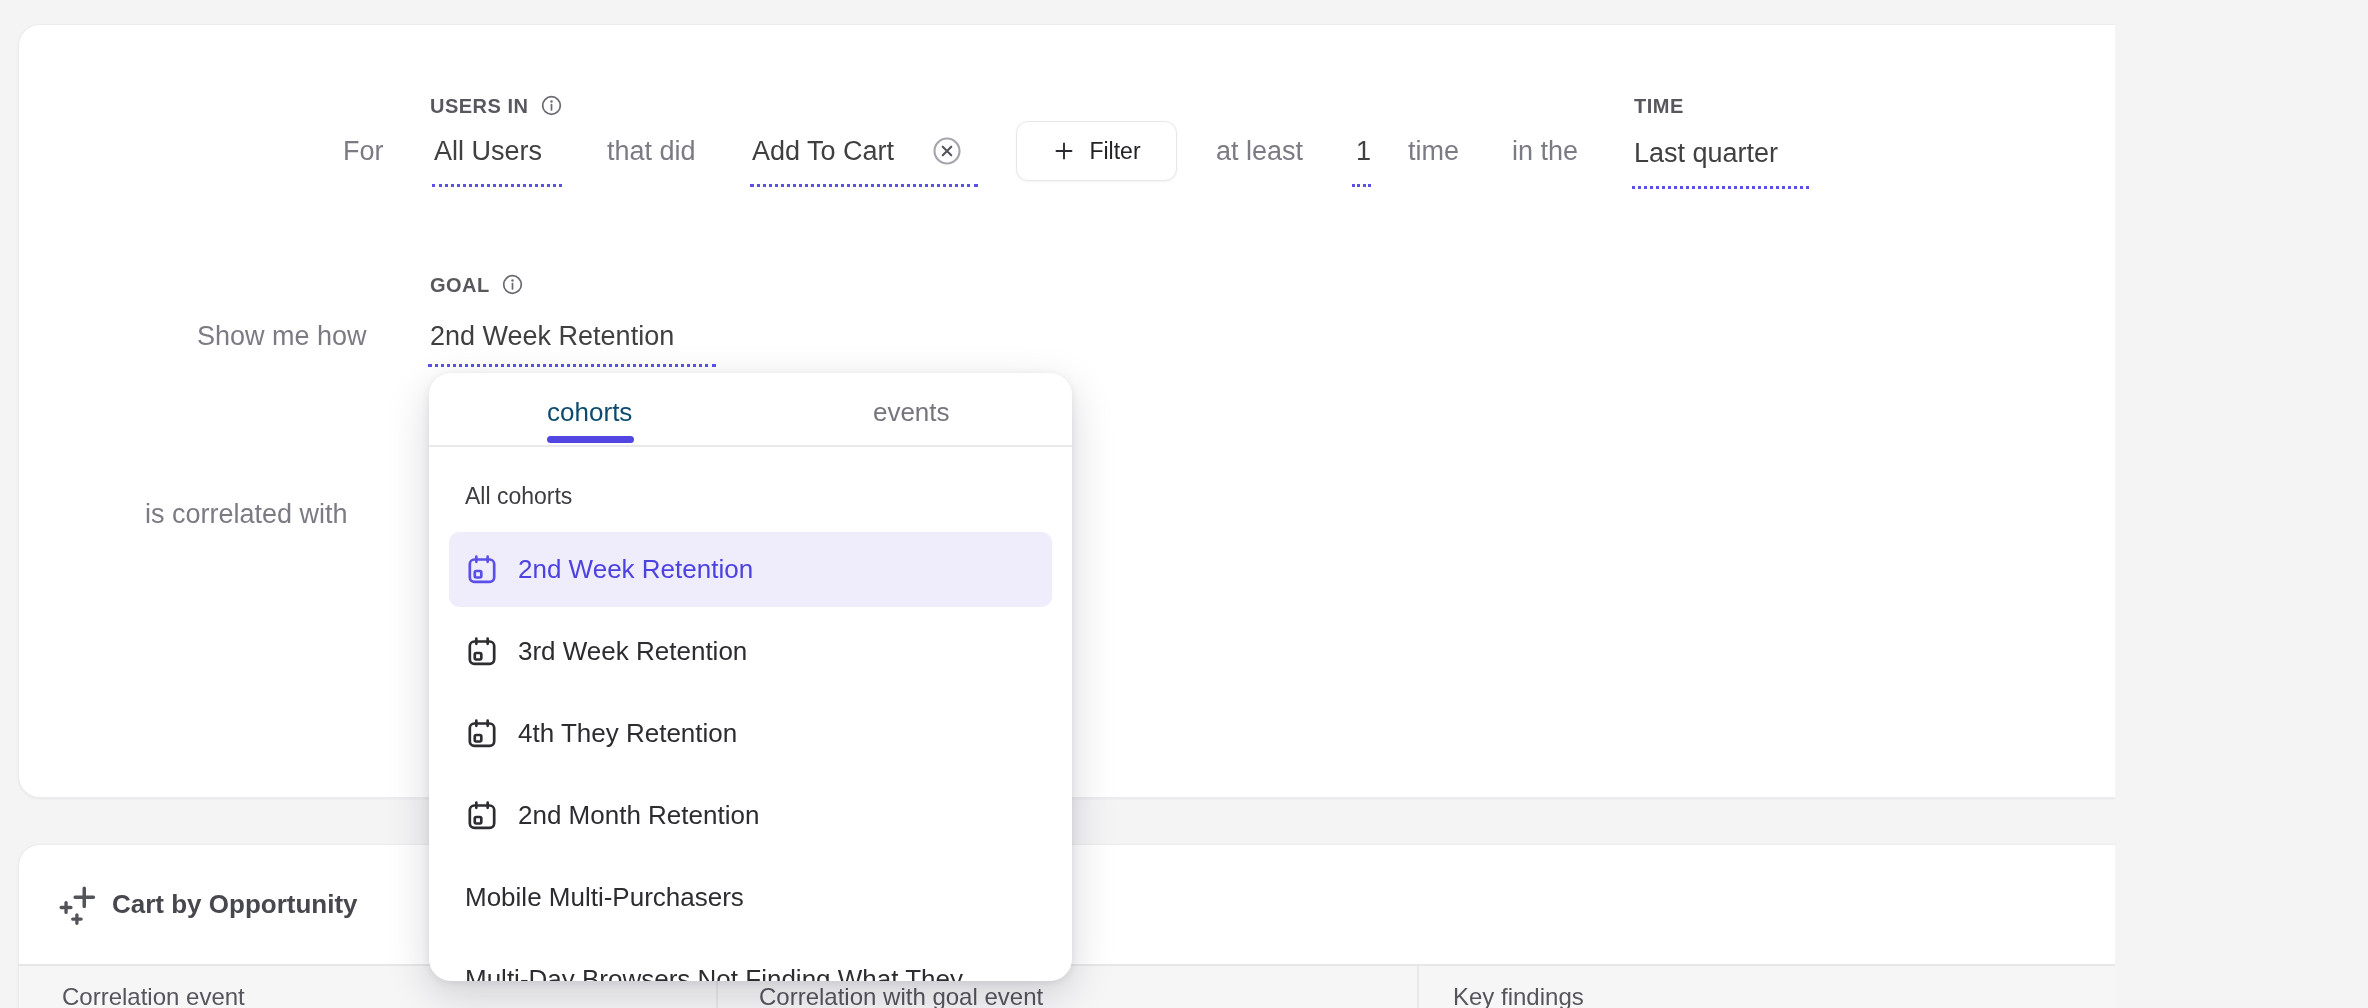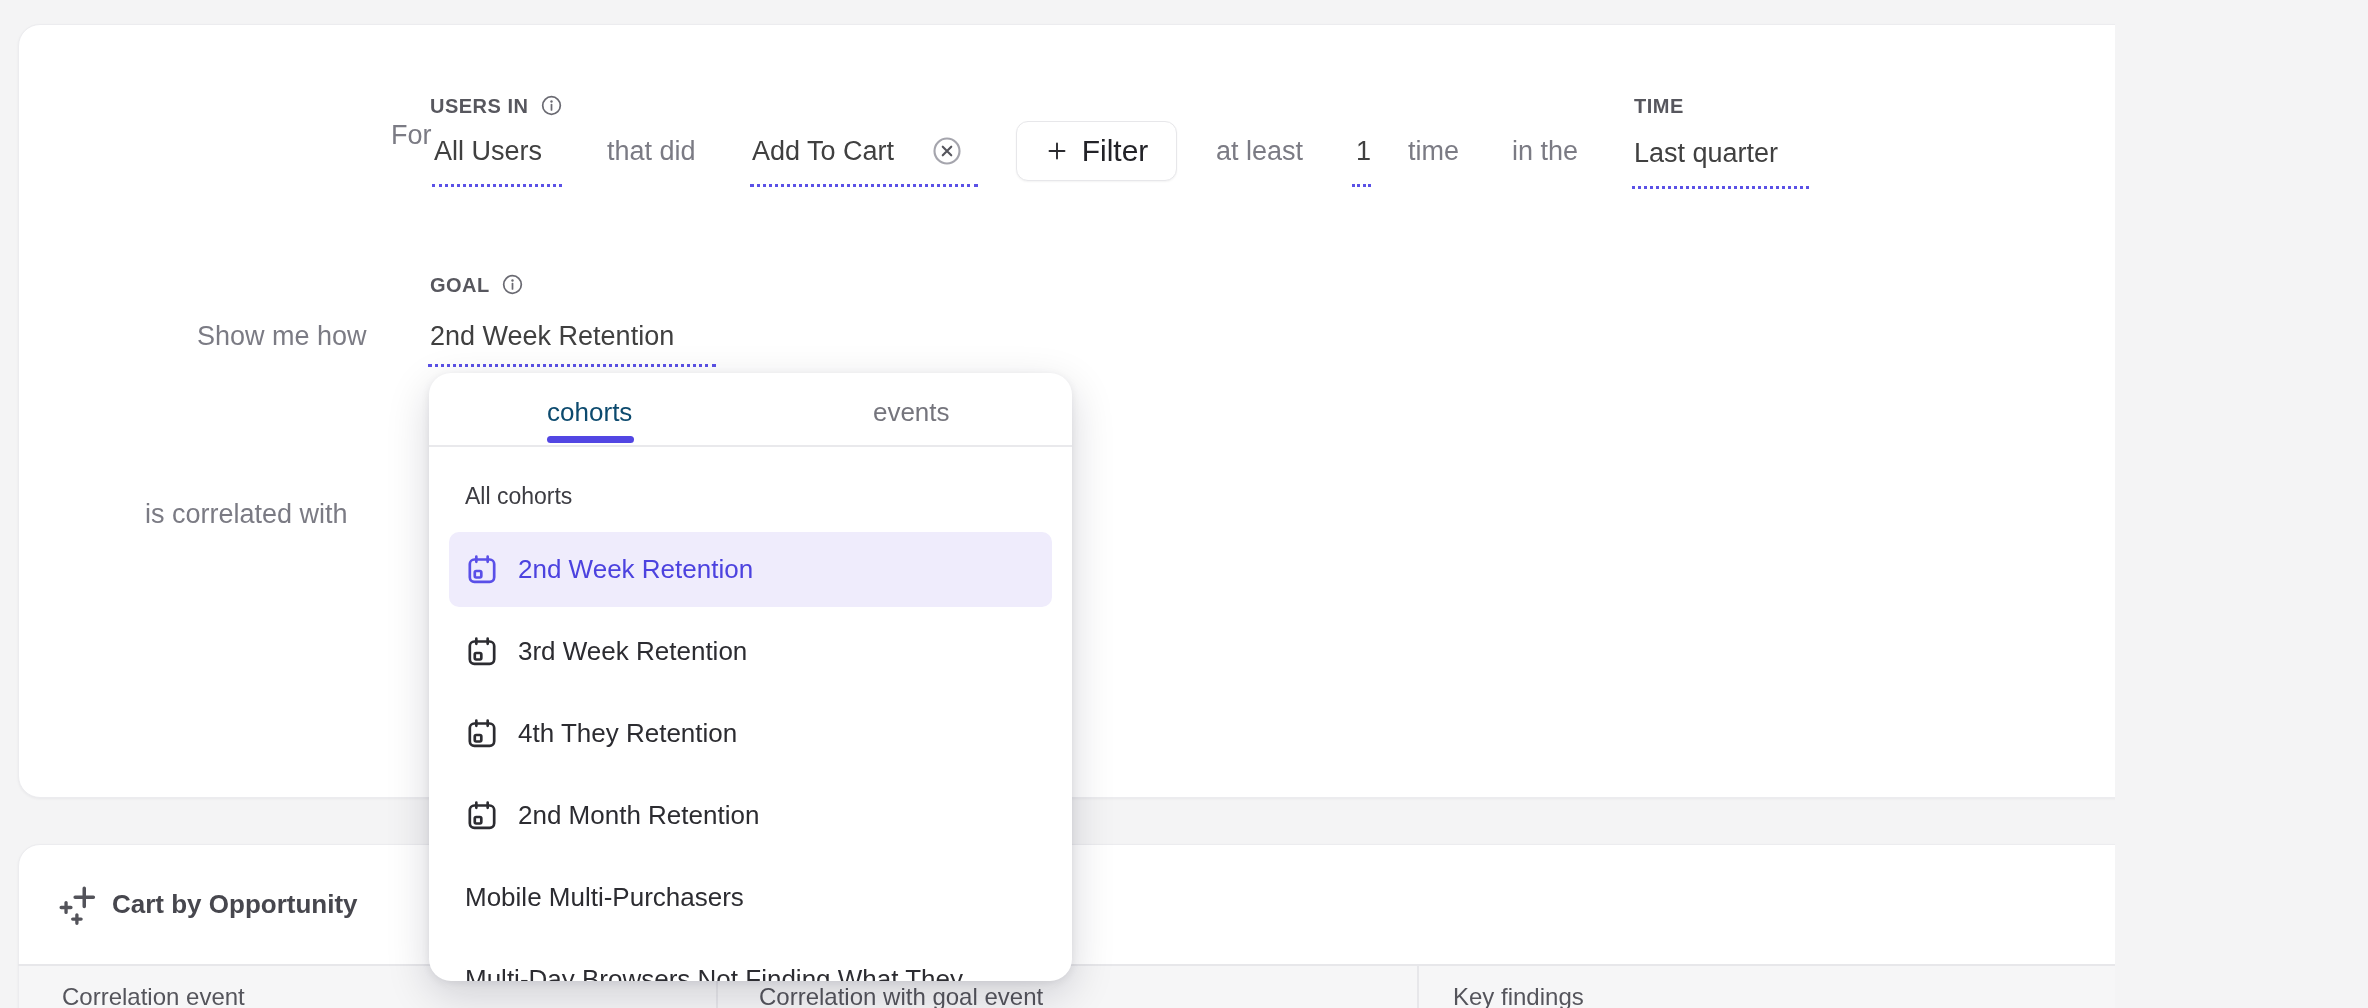--- a/index.html
+++ b/index.html
@@ -15,21 +15,21 @@
   .lbl { font-size:20px; font-weight:700; letter-spacing:.5px; color:#57575e; }
   .gray { font-size:27px; color:#7b7b84; }
   .link { font-size:27px; font-weight:500; color:#404040; cursor:pointer; white-space:nowrap;text-align:center; }
   .dots { height:0; border-bottom:3px dotted #5b51e6; }
 
   .iconbtn { background:none; border:none; cursor:pointer; line-height:0; }
 
   .filter-btn { display:flex; align-items:center; justify-content:center; gap:13px;
     width:161px; height:60px; background:#fff; border:1.5px solid #e7e7ea; border-radius:12px;
     box-shadow:0 1px 2px rgba(0,0,0,.05); cursor:pointer; }
-  .filter-btn span { font-size:30px; font-weight:500; color:#222227; }
+  .filter-btn span { font-size:23px; font-weight:500; color:#222227; }
 
   .correlate-btn { display:flex; align-items:center; justify-content:center;
     width:168px; height:62px; background:#be185d; border:none; border-radius:10px;
     color:#fff; font-size:26px; font-weight:500; font-family:inherit; cursor:pointer;
     box-shadow:0 1px 3px rgba(60,50,180,.25); }
 
   
   .dropdown { left:429px; top:373px; width:643px; height:608px; background:#fff;
     border-radius:22px; box-shadow:0 14px 44px rgba(15,15,35,.16), 0 2px 8px rgba(15,15,35,.08);
     overflow:hidden; z-index:20; position:absolute; }
@@ -74,21 +74,21 @@
   <div class="abs lbl" style="left:430px; top:95px;">USERS IN</div>
   <span class="abs iconbtn" style="left:540px; top:94px;">
     <svg width="23" height="23" viewBox="0 0 24 24" fill="none" stroke="#6a6a72" stroke-width="1.8" stroke-linecap="round">
       <circle cx="12" cy="12" r="9.2"></circle>
         <path d="M12 11 L12 16.6"></path>
         <circle cx="12" cy="7.8" r="1.25" fill="#6a6a72" stroke="none"></circle>
     </svg>
   </span>
   <div class="abs lbl" style="left:1634px; top:95px;">TIME</div>
 
-  <div class="abs gray" style="left:343px; top:120px;margin-left:48px;">For</div>
+  <div class="abs gray" style="left:343px; top:136px;">For</div>
   <div class="abs link" style="left:434px; top:136px;">All Users</div>
   <div class="abs dots" style="left:432px; top:184px; width:130px;"></div>
 
   <div class="abs gray" style="left:607px; top:136px;">that did</div>
   <div class="abs link" style="left:752px; top:136px;">Add To Cart</div>
   <span class="abs iconbtn" style="left:932px; top:136px;">
     <svg width="30" height="30" viewBox="0 0 24 24" fill="none" stroke-linecap="round">
       <circle cx="12" cy="12" r="10" stroke="#a5a5ad" stroke-width="1.7"></circle>
       <path d="M8.6 8.6 L15.4 15.4 M15.4 8.6 L8.6 15.4" stroke="#56565d" stroke-width="1.7"></path>
     </svg>

